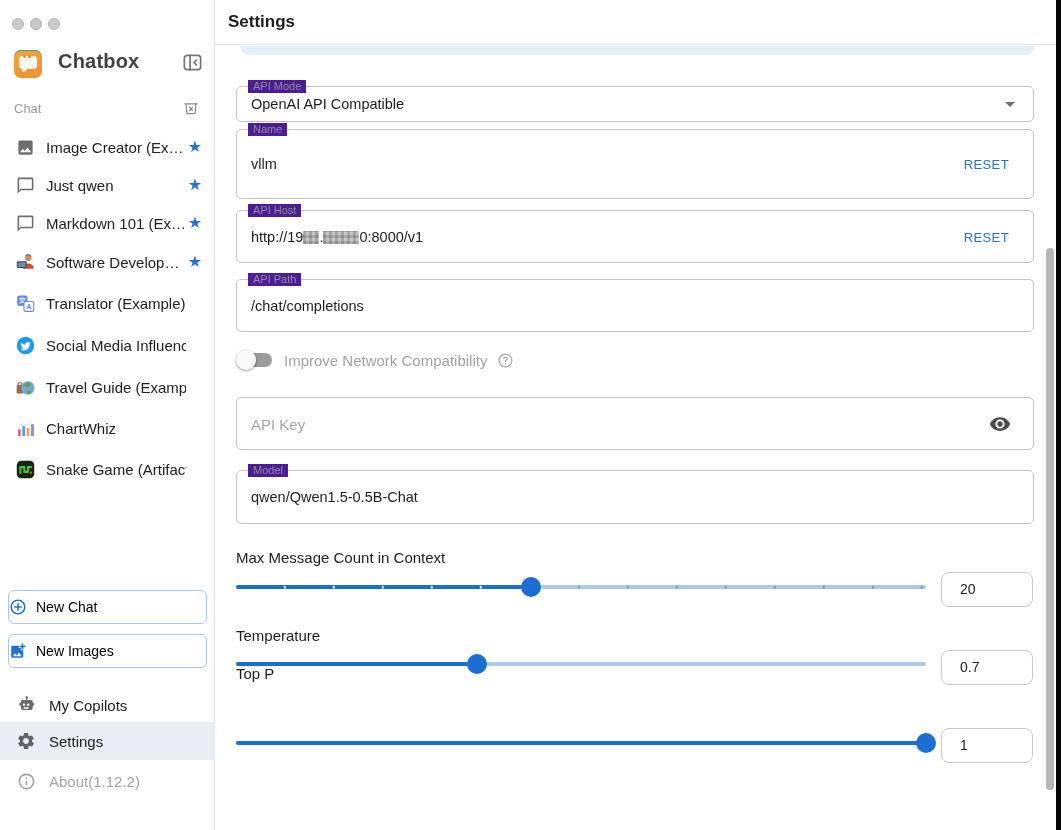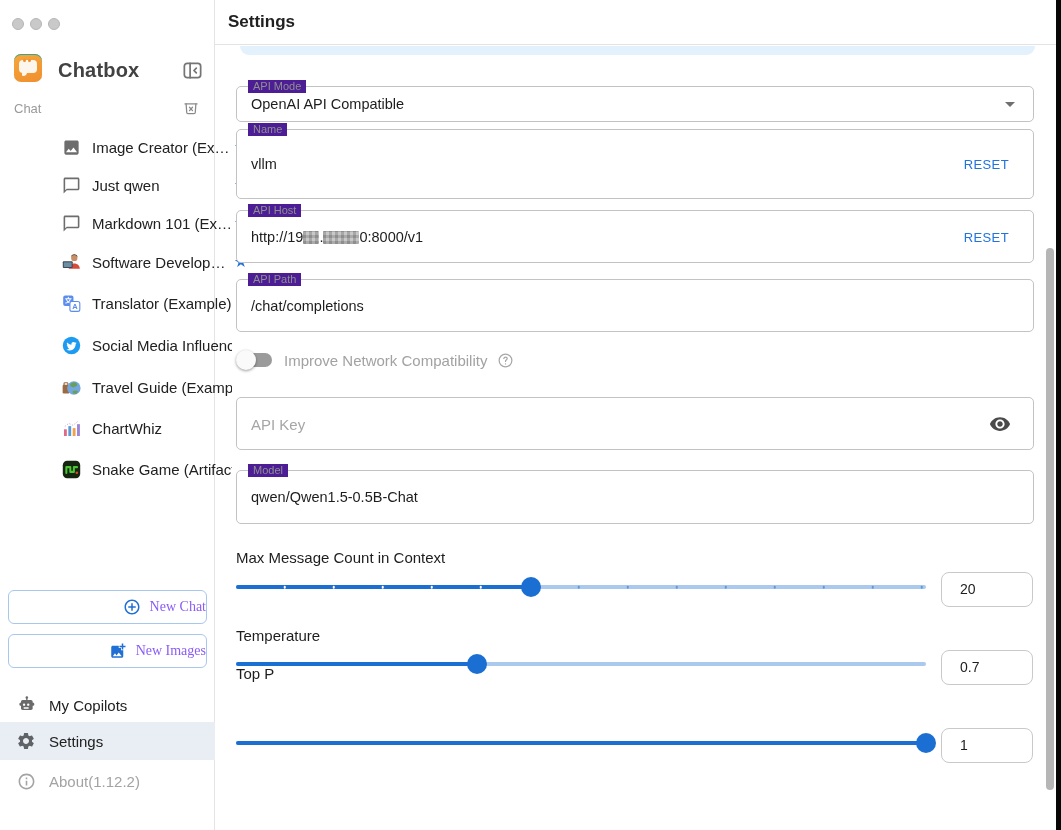--- a/index.html
+++ b/index.html
@@ -3,39 +3,39 @@
 <meta charset="utf-8">
 <style>
   * { margin:0; padding:0; box-sizing:border-box; }
   html,body { background:#ffffff; }
   body { font-family:"Liberation Sans", sans-serif; }
   #app { position:relative; width:1061px; height:830px; background:#fff; overflow:hidden; }
 
   
   .sidebar { position:absolute; left:0; top:0; width:215px; height:830px; background:#fff; border-right:1px solid #e4e4e4; }
   .traffic { position:absolute; top:18px; width:12px; height:12px; border-radius:50%; background:#c9c9c9; border:1px solid #b6b6b6; }
-  .brand-row { position:absolute; left:14px; top:50px; right:10px; height:32px; display:flex; align-items:flex-end; }
+  .brand-row { position:absolute; left:14px; top:50px; right:10px; height:32px; display:flex; align-items:flex-start; }
   .logo { width:28px; height:28px; border-radius:7px; background:linear-gradient(160deg,#f6a73c,#ef8f2e); position:relative; flex:0 0 auto; box-shadow:0 1px 0 #2fa89a inset; }
   .logo .bubble { position:absolute; left:5px; top:6px; width:18px; height:13px; background:#fdf6ec; border-radius:4px; }
   .logo .bubble:after { content:""; position:absolute; left:3px; bottom:-3px; width:5px; height:4px; background:#fdf6ec; border-radius:0 0 4px 1px; }
   .logo .dot { position:absolute; top:5px; width:3px; height:3px; border-radius:50%; background:#ef8f2e; }
   .brand-title { font-size:20px; font-weight:700; color:#424242; margin-left:16px; letter-spacing:.2px; }
   .collapse-btn { margin-left:auto; width:24px; height:24px; display:flex; align-items:center; justify-content:center; cursor:pointer; }
   .section-row { position:absolute; left:14px; right:14px; top:98px; height:20px; display:flex; align-items:center; }
   .section-label { font-size:13px; color:#9a9a9a; }
   .archive-btn { margin-left:auto; width:18px; height:18px; cursor:pointer; }
 
-  .chat-item { position:absolute; left:0; width:215px; height:38px; display:flex; align-items:center; padding-left:16px; cursor:pointer;margin-left:46px; }
+  .chat-item { position:absolute; left:0; width:215px; height:38px; display:flex; align-items:center; padding-left:16px; cursor:pointer; }
   .chat-ico { width:19px; height:19px; flex:0 0 auto; display:flex; align-items:center; justify-content:center; }
   .chat-ico svg { width:19px; height:19px; }
   .chat-label { margin-left:11px; font-size:15px; color:#212121; white-space:nowrap; overflow:hidden; max-width:140px; }
   .star { margin-left:auto; margin-right:13px; font-size:16px; line-height:16px; color:#2173d8; }
 
   .side-btn { position:absolute; left:8px; width:199px; height:34px; background:#fff; border:1px solid #a8c7ee; border-radius:6px;
-              display:flex; align-items:center; justify-content:flex-end; gap:9px; color:#8b5cf6; font-size:14px; cursor:pointer;font-family:Liberation Serif, serif; }
+              display:flex; align-items:center; justify-content:flex-start; gap:9px; color:#000000; font-size:14px; cursor:pointer; }
   .side-btn svg { width:18px; height:18px; }
 
   .nav-row { position:absolute; left:0; width:215px; height:38px; display:flex; align-items:center; padding-left:16px; font-size:15px; color:#212121; cursor:pointer; }
   .nav-row.active { background:#e8eef4; }
   .nav-row .nav-ico { width:20px; height:20px; margin-right:13px; display:flex; align-items:center; justify-content:center; }
   .nav-row.muted { color:#a3a3a3; }
 
   
   .main-header { position:absolute; left:215px; top:0; width:841px; height:45px; background:#fff; border-bottom:1px solid #e3e3e3; display:flex; align-items:center; }
   .main-title { font-size:17px; font-weight:600; color:#212121; margin-left:13px; }

